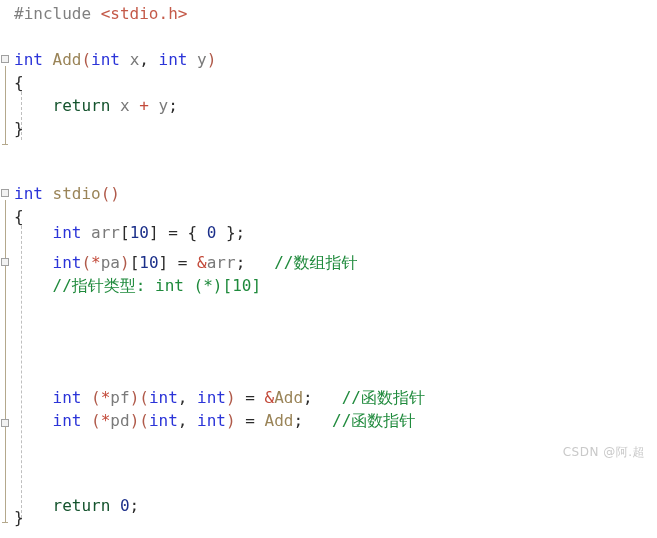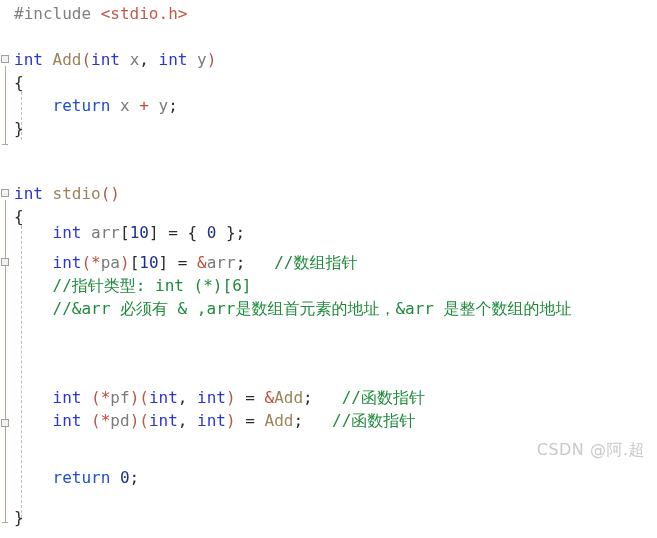--- a/index.html
+++ b/index.html
@@ -76,36 +76,36 @@
     font-size: 16px;
     font-family: "DejaVu Sans Mono", "Liberation Mono", monospace;
     letter-spacing: 0px;
   }
 
   
   .t-plain   { color: #2b2b2b; }
   .t-pre     { color: #808080; }
   .t-str     { color: #c45a49; }
   .t-kw      { color: #2b34d8; }
-  .t-kw2     { color: #1d4ed8; }
+  .t-kw2     { color: #14532d; }
   .t-ident   { color: #7a7a7a; }
   .t-fn      { color: #9a8458; }
   .t-comment { color: #1f8a3c; margin-top: 16px; }
   .t-num     { color: #1b2f8a; }
   .t-op      { color: #c34a3a; }
   .t-paren   { color: #b05a4a; }
   .t-brace   { color: #2b2b2b; }
 
   
   .watermark {
     position: absolute;
     right: 12px;
     bottom: 12px;
     font-family: "DejaVu Sans", "Liberation Sans", sans-serif;
-    font-size: 16px;
+    font-size: 12px;
     color: #c9c9c9;
     letter-spacing: 0.5px;
     user-select: none;
   }
 </style>
 </head>
 <body>
 
 <div id="editor">
 
@@ -131,28 +131,28 @@
       <div class="line" style="top: 48px; left: 14px;"><span class="t-kw">int</span><span class="t-plain"> </span><span class="t-fn">Add</span><span class="t-paren">(</span><span class="t-kw">int</span><span class="t-ident"> x</span><span class="t-plain">,</span><span class="t-plain"> </span><span class="t-kw">int</span><span class="t-ident"> y</span><span class="t-paren">)</span></div>
       <div class="line" style="top: 71px; left: 14px;"><span class="t-brace">{</span></div>
       <div class="line" style="top: 94px; left: 14px;"><span class="t-plain">    </span><span class="t-kw2">return</span><span class="t-plain"> </span><span class="t-ident">x</span><span class="t-plain"> </span><span class="t-op">+</span><span class="t-plain"> </span><span class="t-ident">y</span><span class="t-plain">;</span></div>
       <div class="line" style="top: 117px; left: 14px;"><span class="t-brace">}</span></div>
       <div class="line" style="top: 140px; left: 14px;">&nbsp;</div>
       <div class="line" style="top: 163px; left: 14px;">&nbsp;</div>
       <div class="line" style="top: 182px; left: 14px;"><span class="t-kw">int</span><span class="t-plain"> </span><span class="t-fn">stdio</span><span class="t-paren">()</span></div>
       <div class="line" style="top: 205px; left: 14px;"><span class="t-brace">{</span></div>
       <div class="line" style="top: 221px; left: 14px; text-align: center;"><span class="t-plain">    </span><span class="t-kw">int</span><span class="t-plain"> </span><span class="t-ident">arr</span><span class="t-plain">[</span><span class="t-num">10</span><span class="t-plain">]</span><span class="t-plain"> = { </span><span class="t-num">0</span><span class="t-plain"> };</span></div>
       <div class="line" style="top: 251px; left: 14px;"><span class="t-plain">    </span><span class="t-kw">int</span><span class="t-paren">(</span><span class="t-op">*</span><span class="t-ident">pa</span><span class="t-paren">)</span><span class="t-plain">[</span><span class="t-num">10</span><span class="t-plain">]</span><span class="t-plain"> = </span><span class="t-op">&amp;</span><span class="t-ident">arr</span><span class="t-plain">;</span><span class="t-plain">   </span><span class="t-comment">//数组指针</span></div>
-      <div class="line" style="top: 274px; left: 14px;"><span class="t-plain">    </span><span class="t-comment">//指针类型: int (*)[6]</span></div>
-      <div class="line" style="top: 297px; left: 14px;"><span class="t-plain">    </span><span class="t-comment">//&amp;arr 必须有 &amp; ,arr是数组首元素的地址，&amp;arr 是整个数组的地址</span></div>
+      <div class="line" style="top: 274px; left: 14px;"><span class="t-plain">    </span><span class="t-comment">//指针类型: int (*)[10]</span></div>
+      <div class="line" style="top: 297px; left: 14px;"><span class="t-plain">    </span></div>
       <div class="line" style="top: 320px; left: 14px;">&nbsp;</div>
       <div class="line" style="top: 343px; left: 14px;">&nbsp;</div>
       <div class="line" style="top: 366px; left: 14px;">&nbsp;</div>
       <div class="line" style="top: 386px; left: 14px;"><span class="t-plain">    </span><span class="t-kw">int</span><span class="t-plain"> </span><span class="t-paren">(</span><span class="t-op">*</span><span class="t-ident">pf</span><span class="t-paren">)</span><span class="t-paren">(</span><span class="t-kw">int</span><span class="t-plain">,</span><span class="t-plain"> </span><span class="t-kw">int</span><span class="t-paren">)</span><span class="t-plain"> = </span><span class="t-op">&amp;</span><span class="t-fn">Add</span><span class="t-plain">;</span><span class="t-plain">   </span><span class="t-comment">//函数指针</span></div>
       <div class="line" style="top: 409px; left: 14px;"><span class="t-plain">    </span><span class="t-kw">int</span><span class="t-plain"> </span><span class="t-paren">(</span><span class="t-op">*</span><span class="t-ident">pd</span><span class="t-paren">)</span><span class="t-paren">(</span><span class="t-kw">int</span><span class="t-plain">,</span><span class="t-plain"> </span><span class="t-kw">int</span><span class="t-paren">)</span><span class="t-plain"> = </span><span class="t-fn">Add</span><span class="t-plain">;</span><span class="t-plain">   </span><span class="t-comment">//函数指针</span></div>
       <div class="line" style="top: 432px; left: 14px;"><span class="t-plain">    </span></div>
       <div class="line" style="top: 455px; left: 14px;">&nbsp;</div>
-      <div class="line" style="top: 466px; left: 14px;"><span class="t-plain">    </span><span class="t-kw2">return</span><span class="t-plain"> </span><span class="t-num">0</span><span class="t-plain">;</span></div>
+      <div class="line" style="top: 494px; left: 14px;"><span class="t-plain">    </span><span class="t-kw2">return</span><span class="t-plain"> </span><span class="t-num">0</span><span class="t-plain">;</span></div>
       <div class="line" style="top: 506px; left: 14px;"><span class="t-brace">}</span></div>
     </div>
 
   <div class="watermark">CSDN @阿.超</div>
 
 </div>
 
 </body></html>

